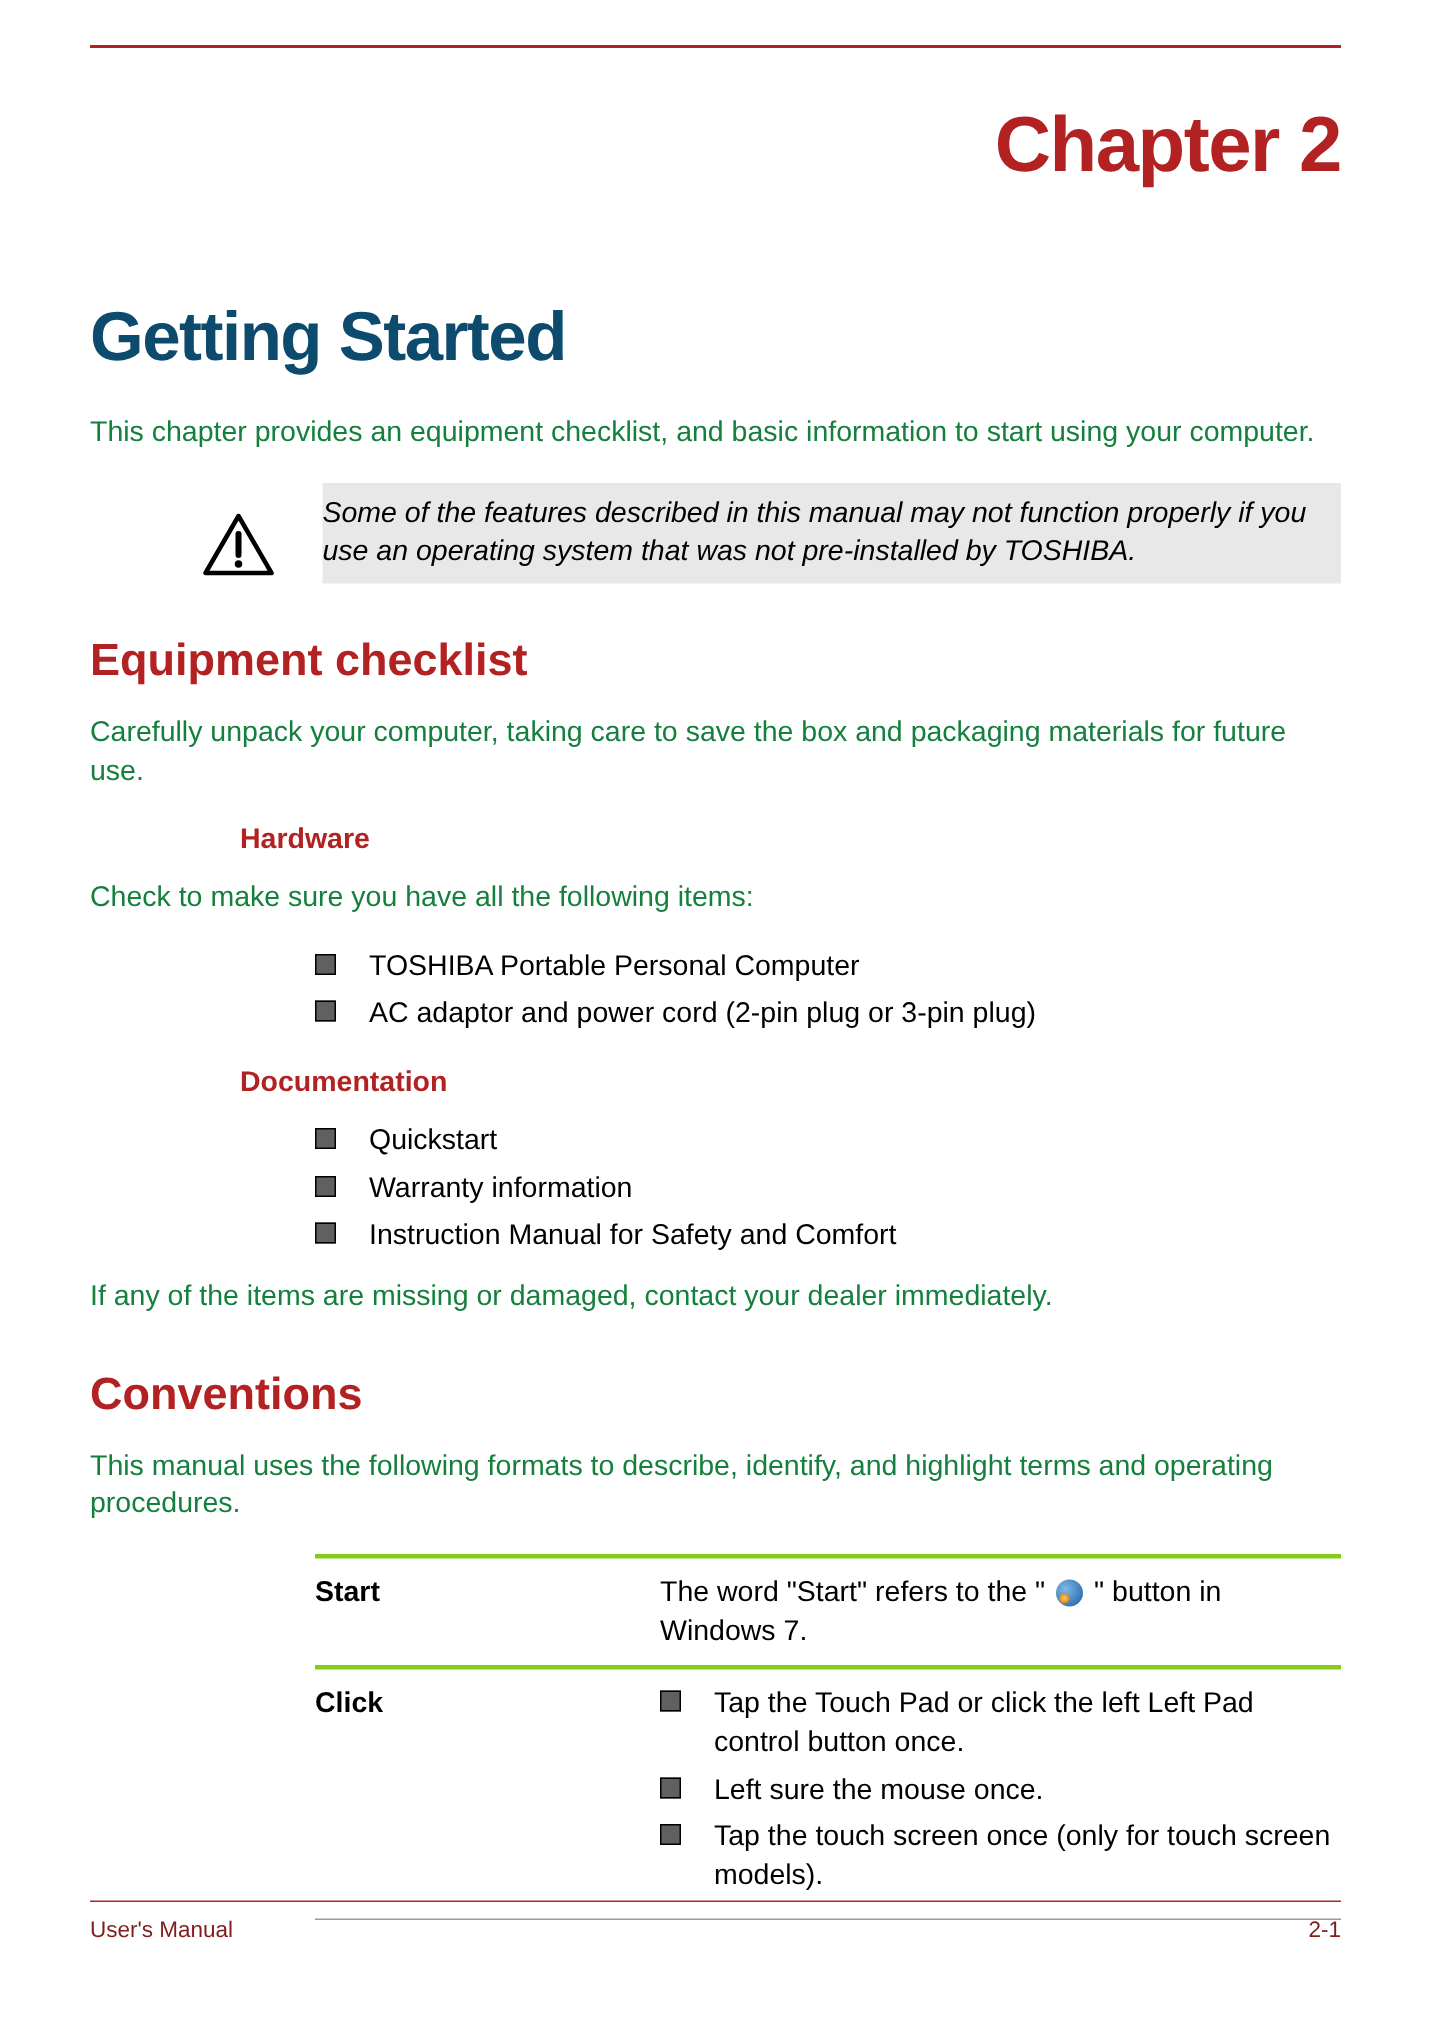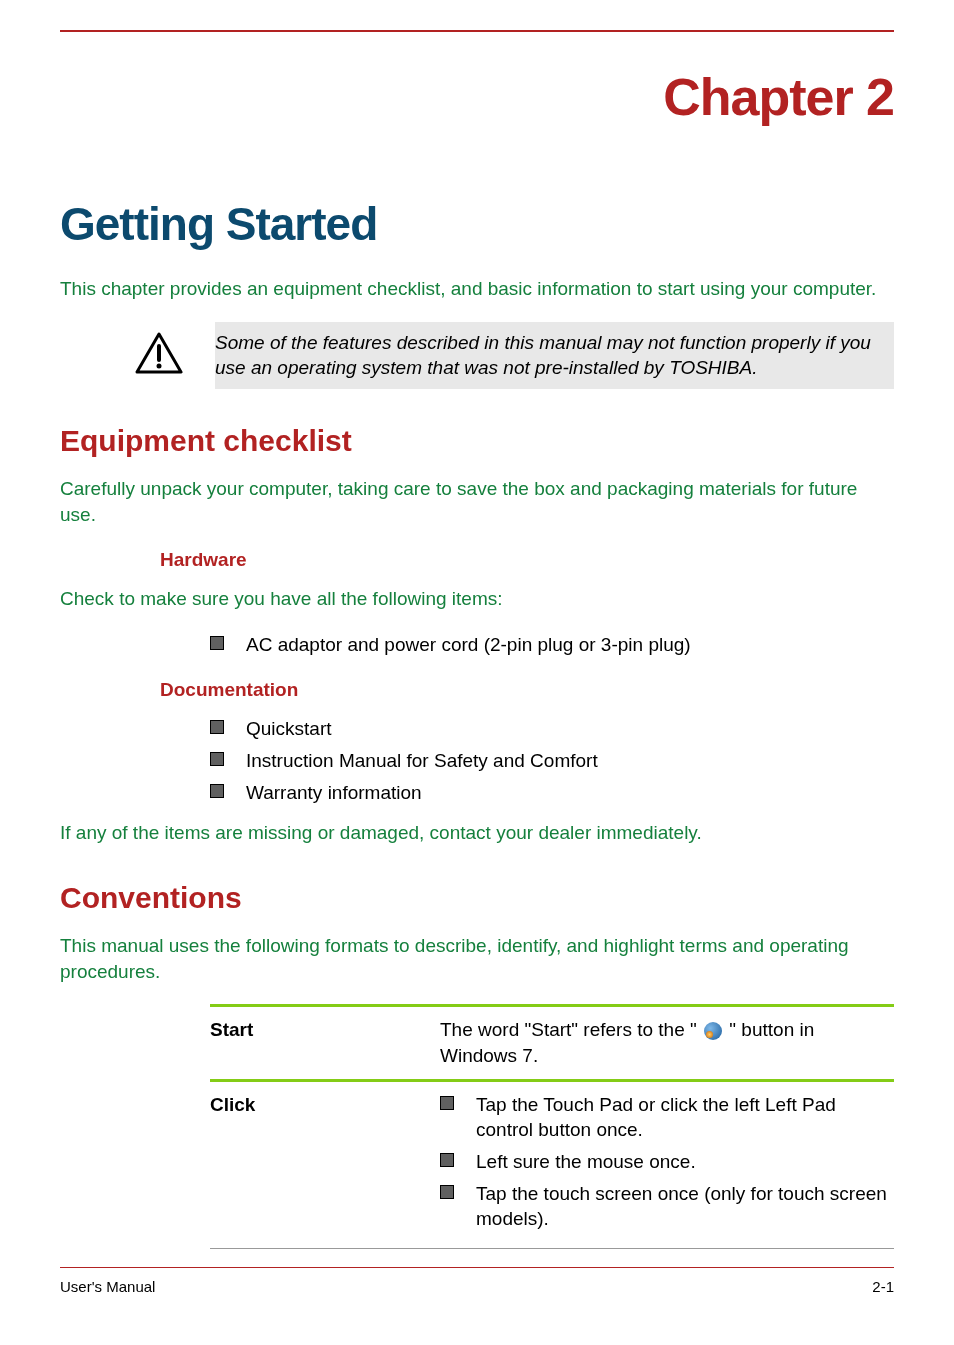--- a/index.html
+++ b/index.html
@@ -36,21 +36,21 @@
       letter-spacing: -1px;
     }
     .body-text {
       font-size: 19px;
       line-height: 1.35;
       color: #15803d;
       margin-bottom: 20px;
     }
     .warning-box {
       display: flex;
-      align-items: center;
+      align-items: flex-end;
       margin-bottom: 22px;
     }
     .warning-icon {
       width: 50px;
       margin-left: 75px;
       margin-right: 30px;
       flex-shrink: 0;
     }
     .warning-text {
       background: #e8e8e8;
@@ -144,21 +144,21 @@
     }
     .footer {
       position: absolute;
       bottom: 50px;
       left: 60px;
       right: 60px;
       border-top: 1px solid #b22222;
       padding-top: 10px;
       display: flex;
       justify-content: space-between;
-      color: #000000;
+      color: #7f1d1d;
       font-size: 15px;
     }
   </style>
 </head>
 <body>
 
 <div class="top-rule"></div>
 
 <h1 class="chapter-title">Chapter 2</h1>
 
@@ -178,37 +178,41 @@
 </div>
 
 <h2 class="h2">Equipment checklist</h2>
 <p class="body-text">Carefully unpack your computer, taking care to save the box and packaging materials for future use.</p>
 
 <h3 class="h3">Hardware</h3>
 <p class="body-text">Check to make sure you have all the following items:</p>
 <div class="bullet-list">
   <div class="bullet-item">
     <div class="bullet-marker"></div>
+    <span>TOSHIBA Portable Personal Computer</span>
+  </div>
+  <div class="bullet-item">
+    <div class="bullet-marker"></div>
     <span>AC adaptor and power cord (2-pin plug or 3-pin plug)</span>
   </div>
 </div>
 
 <h3 class="h3">Documentation</h3>
 <div class="bullet-list">
   <div class="bullet-item">
     <div class="bullet-marker"></div>
     <span>Quickstart</span>
   </div>
   <div class="bullet-item">
     <div class="bullet-marker"></div>
+    <span>Warranty information</span>
+  </div>
+  <div class="bullet-item">
+    <div class="bullet-marker"></div>
     <span>Instruction Manual for Safety and Comfort</span>
-  </div>
-  <div class="bullet-item">
-    <div class="bullet-marker"></div>
-    <span>Warranty information</span>
   </div>
 </div>
 <p class="body-text">If any of the items are missing or damaged, contact your dealer immediately.</p>
 
 <h2 class="h2">Conventions</h2>
 <p class="body-text">This manual uses the following formats to describe, identify, and highlight terms and operating procedures.</p>
 
 <table class="def-table">
   <tbody>
       <tr>

